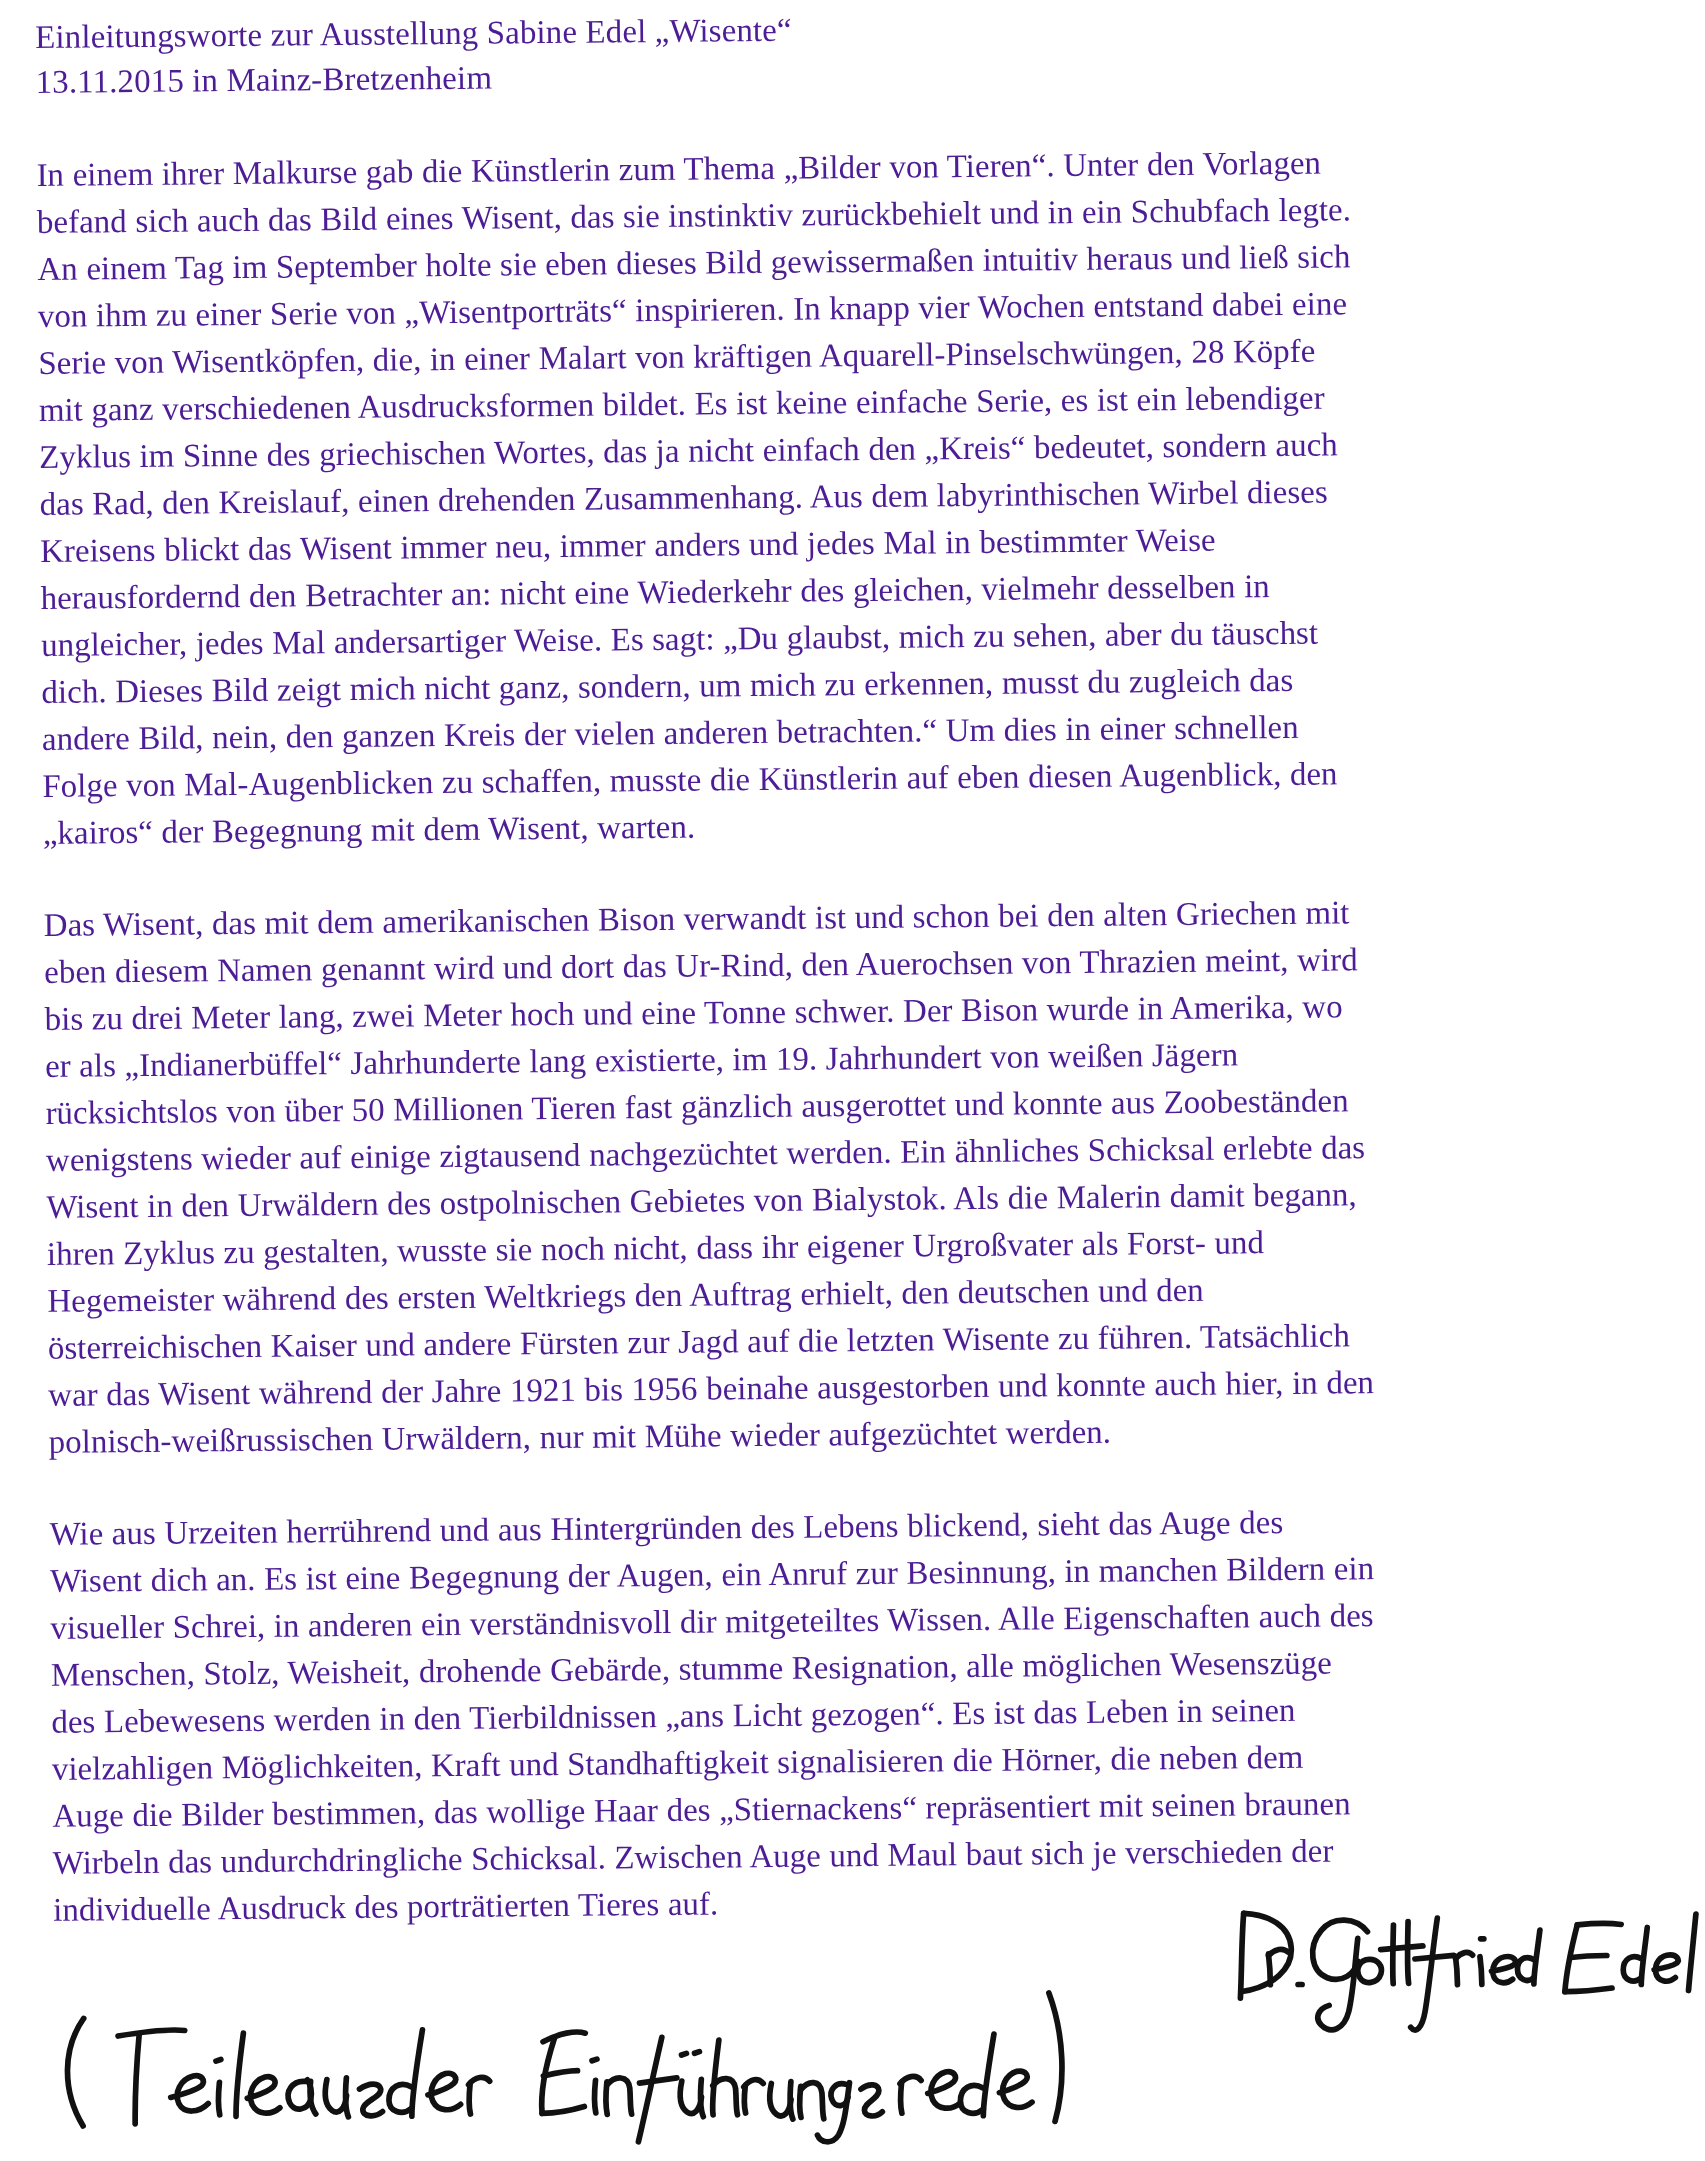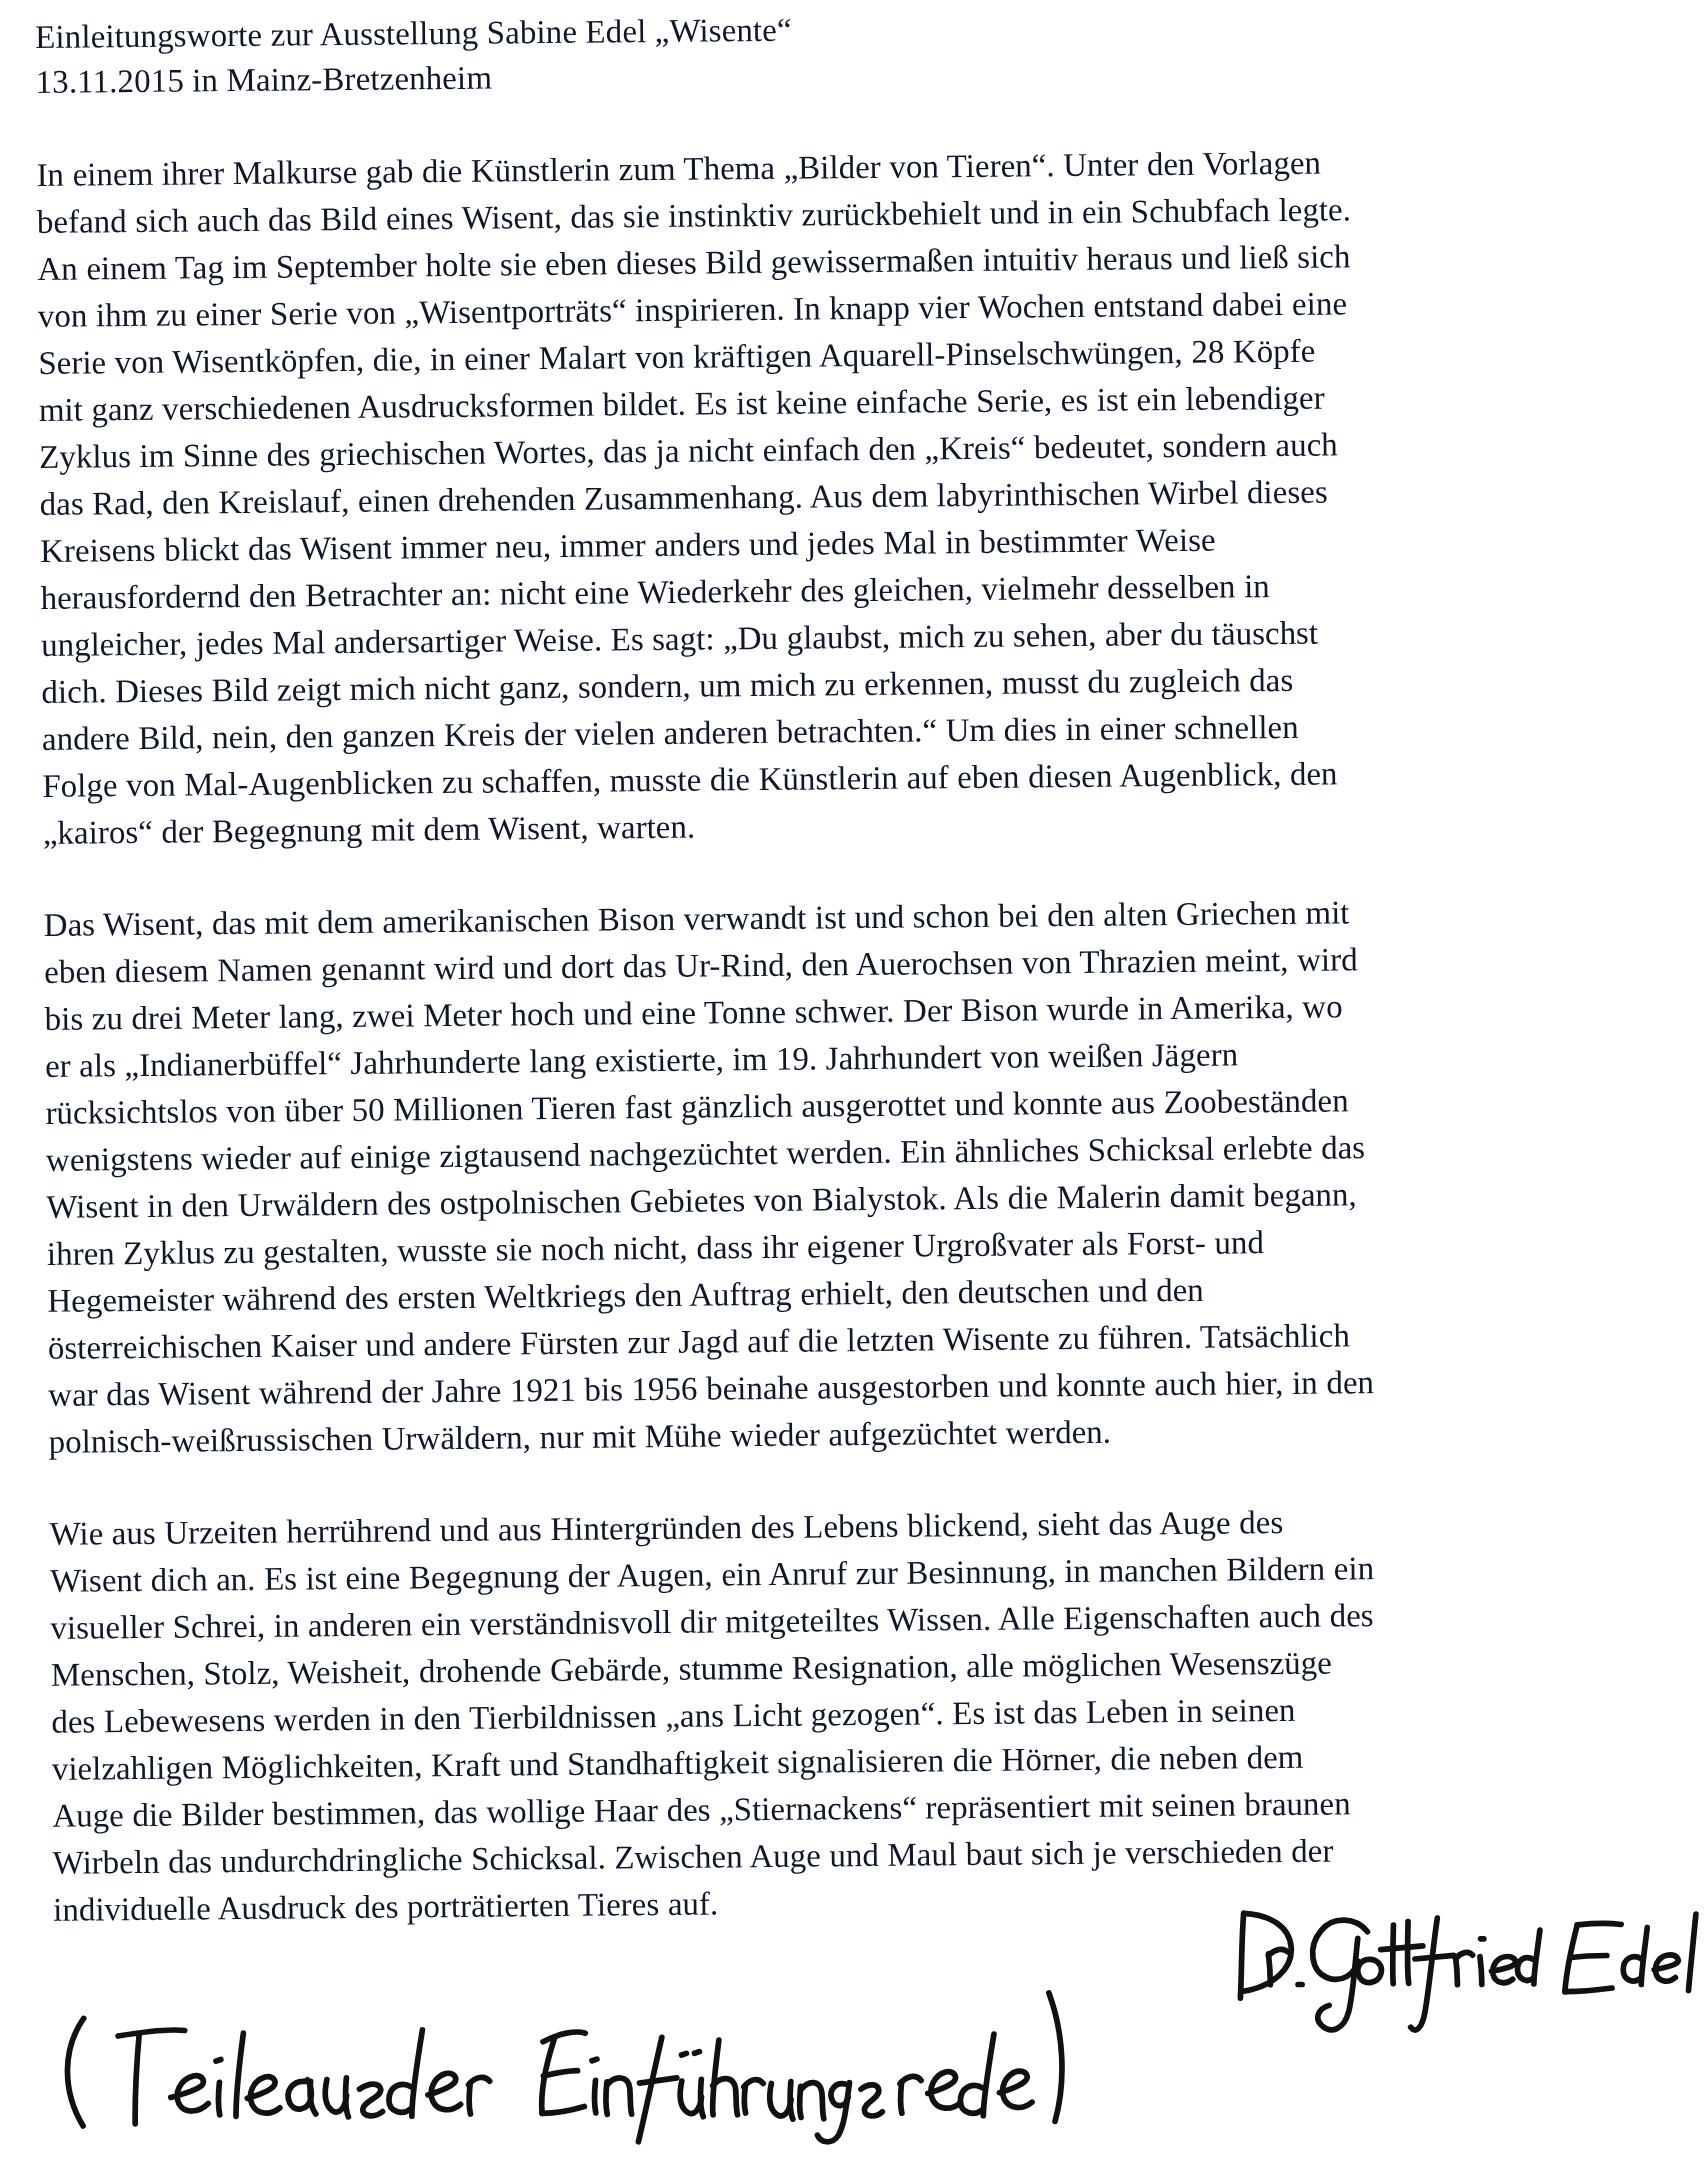--- a/index.html
+++ b/index.html
@@ -9,21 +9,21 @@
     background: #ffffff;
   }
 
   #page {
     position: relative;
     width: 1706px;
     height: 2161px;
     background: #ffffff;
     overflow: hidden;
     font-family: "Liberation Serif", "DejaVu Serif", serif;
-    color: #0f172a;
+    color: #4c1d95;
   }
 
   
   #scan-skew {
     position: absolute;
     left: 0;
     top: 0;
     width: 1706px;
     height: 2161px;
     transform: rotate(-0.55deg);

